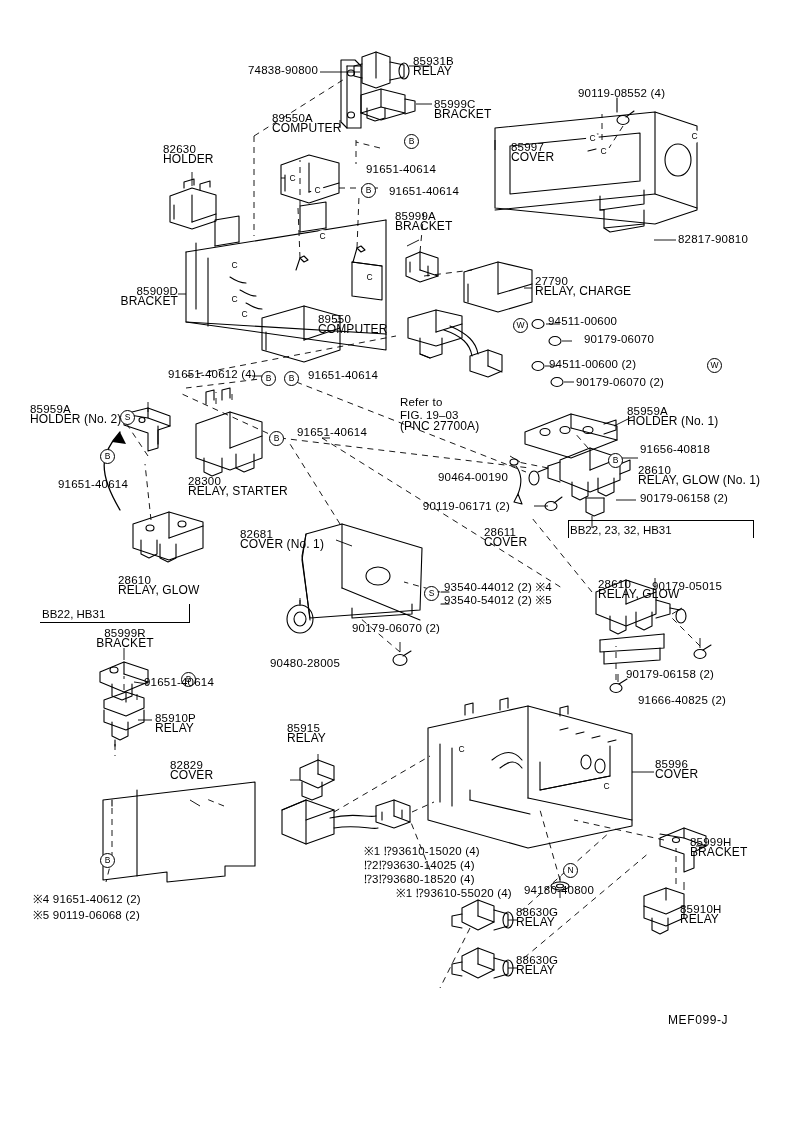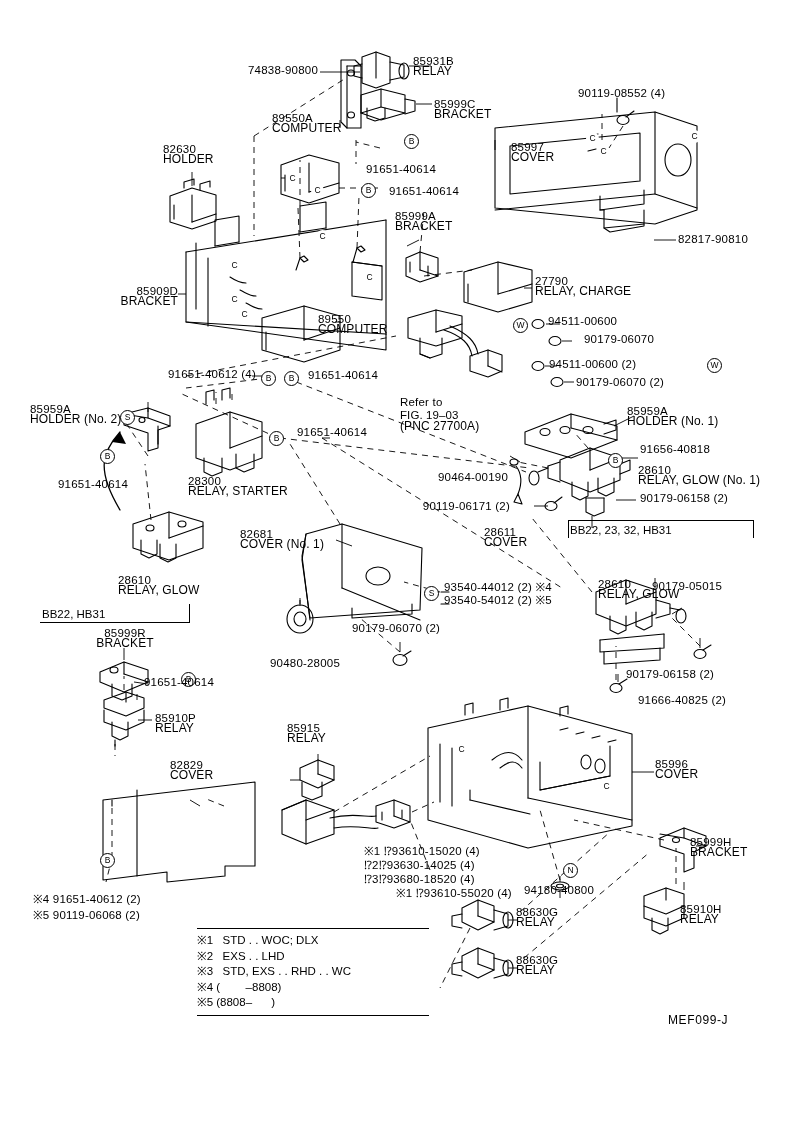--- a/index.html
+++ b/index.html
@@ -738,23 +738,16 @@
   <div class="lbl" style="left:364px; top:859px;">
     <span>⁉2⁉93630-14025 (4)</span>
   </div>
   <div class="lbl" style="left:364px; top:873px;">
     <span>⁉3⁉93680-18520 (4)</span>
   </div>
   <div class="lbl" style="left:364px; top:887px;margin-left:32px;">
     <span>※1 ⁉93610-55020 (4)</span>
   </div>
 
-  <div class="legend-box" style="left:197px; top:928px; width:232px; padding:4px 0 4px 0;">
-    <div class="legend-row">※1   STD . . WOC; DLX</div>
-    <div class="legend-row">※2   EXS . . LHD</div>
-    <div class="legend-row">※3   STD, EXS . . RHD . . WC</div>
-    <div class="legend-row">※4 (        –8808)</div>
-    <div class="legend-row">※5 (8808–      )</div>
-  </div>
 
   <div class="code" style="left:668px; top:1013px;">MEF099-J</div>
 
 </div>
 
 </body></html>

